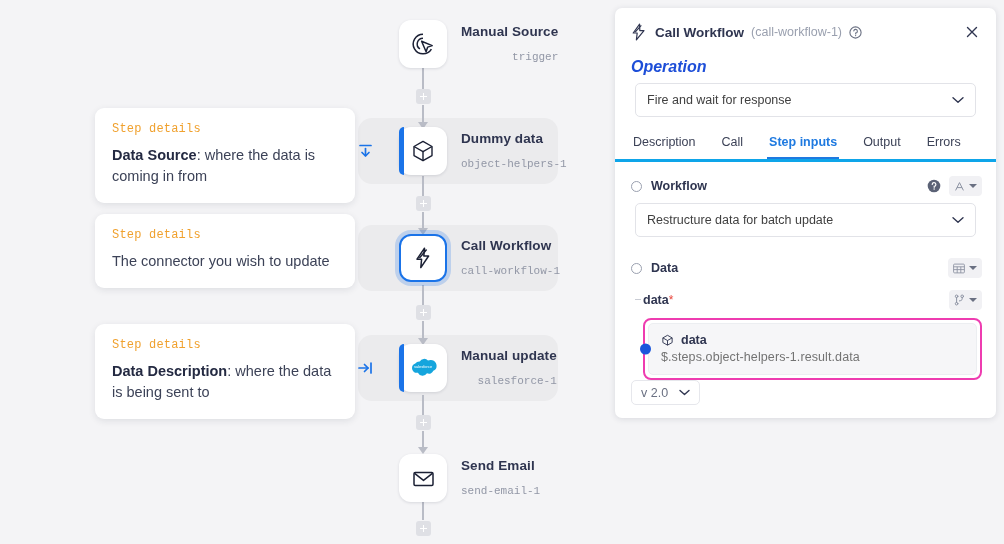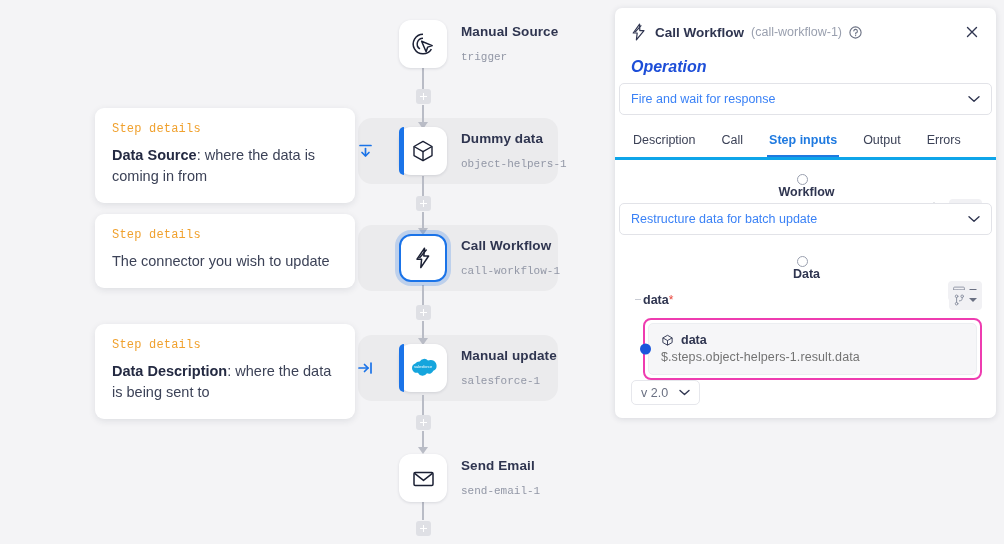--- a/index.html
+++ b/index.html
@@ -60,21 +60,21 @@
     border: 2px solid #1a73e8;
     box-shadow: 0 0 0 4px rgba(26,115,232,.22);
   }
   .node-labels { margin-left: 14px; }
   .node-title {
     font-size: 13.5px; color: #2f3550; font-weight: 600;
     letter-spacing: .1px; line-height: 16px;
   }
   .node-sub {
     font-family: "Liberation Mono", monospace;
-    font-size: 11px; color: #9297a6; margin-top: 10px; line-height: 14px;
+    font-size: 11px; color: #9297a6; margin-top: 10px; line-height: 14px; text-align: right;
   }
   .side-marker {
     position: absolute; left: -42px; top: 50%;
     transform: translateY(-50%);
     color: #1a73e8;
   }
 
   
   .callout {
     position: absolute; left: 95px; width: 260px;
@@ -112,40 +112,40 @@
     margin-left: auto; width: 20px; height: 20px;
     display: flex; align-items: center; justify-content: center;
     color: #3c4257; font-size: 15px;
   }
   .section-label {
     font-size: 16px; font-weight: 700; color: #1d4ed8;
     padding: 10px 16px 7px 16px;
     font-style: italic;
   }
   .select-box {
-    margin: 0 4px; height: 40px;
+    margin: 0 20px; height: 40px;
     border: 1px solid #e2e3e8; border-radius: 5px;
     display: flex; align-items: center; padding: 0 11px;
-    font-size: 12.5px; color: #3b82f6; background: #fff;
+    font-size: 12.5px; color: #404040; background: #fff;
   }
   .select-box .chev { margin-left: auto; color: #3c4257; }
 
   .tabs {
     display: flex; gap: 22px; padding: 0 16px;
     margin-top: 16px; border-bottom: 3px solid #0ea5e9;
   }
   .tab {
     font-size: 12.5px; color: #3c4257; padding: 2px 2px 8px 2px;
     border-bottom: 2px solid transparent; white-space: nowrap;
   }
   .tab.active { color: #1f7ae0; font-weight: 700; border-bottom-color: #1f7ae0; }
 
   .field-row {
     display: flex; align-items: center; padding: 0 14px 0 16px;
-    margin-top: 14px; height: 22px; flex-direction: column;
+    margin-top: 14px; height: 22px;
   }
   .radio {
     width: 11px; height: 11px; border: 1.4px solid #9aa0af;
     border-radius: 50%; margin-right: 9px; flex: none;
   }
   .field-name { font-size: 12.5px; font-weight: 700; color: #2f3550; }
   .row-tools { margin-left: auto; display: flex; align-items: center; gap: 8px; }
   .tool-chip {
     background: #f1f1f4; border-radius: 4px; height: 20px;
     display: flex; align-items: center; gap: 4px; padding: 0 5px;

